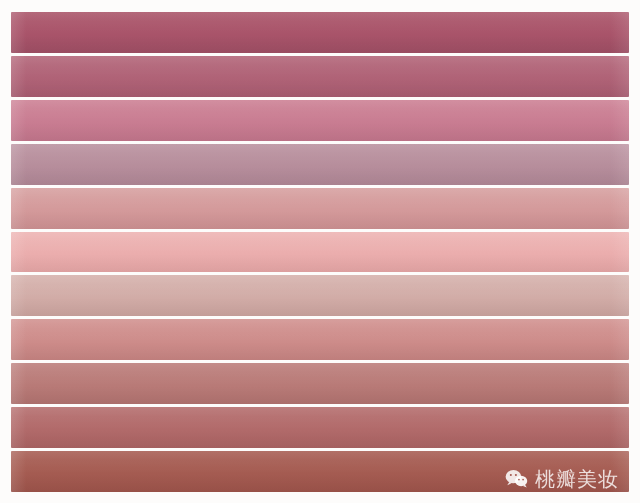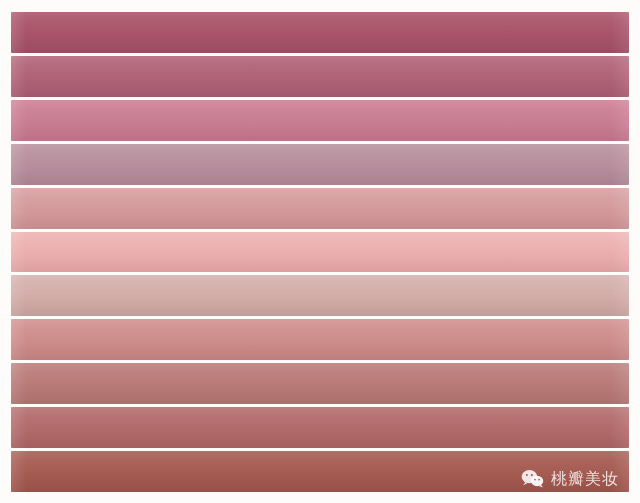--- a/index.html
+++ b/index.html
@@ -64,21 +64,21 @@
     pointer-events:none;
   }
   #watermark .wm-logo {
     width:23px;
     height:20px;
     position:relative;
     flex:0 0 auto;
   }
   #watermark .wm-text {
     font-family:"DejaVu Sans", sans-serif;
-    font-size:16px;
+    font-size:20px;
     line-height:20px;
     letter-spacing:1px;
     color:rgba(255,255,255,0.80);
     white-space:nowrap;
     font-weight:400;
   }
 </style>
 </head>
 <body>
 

